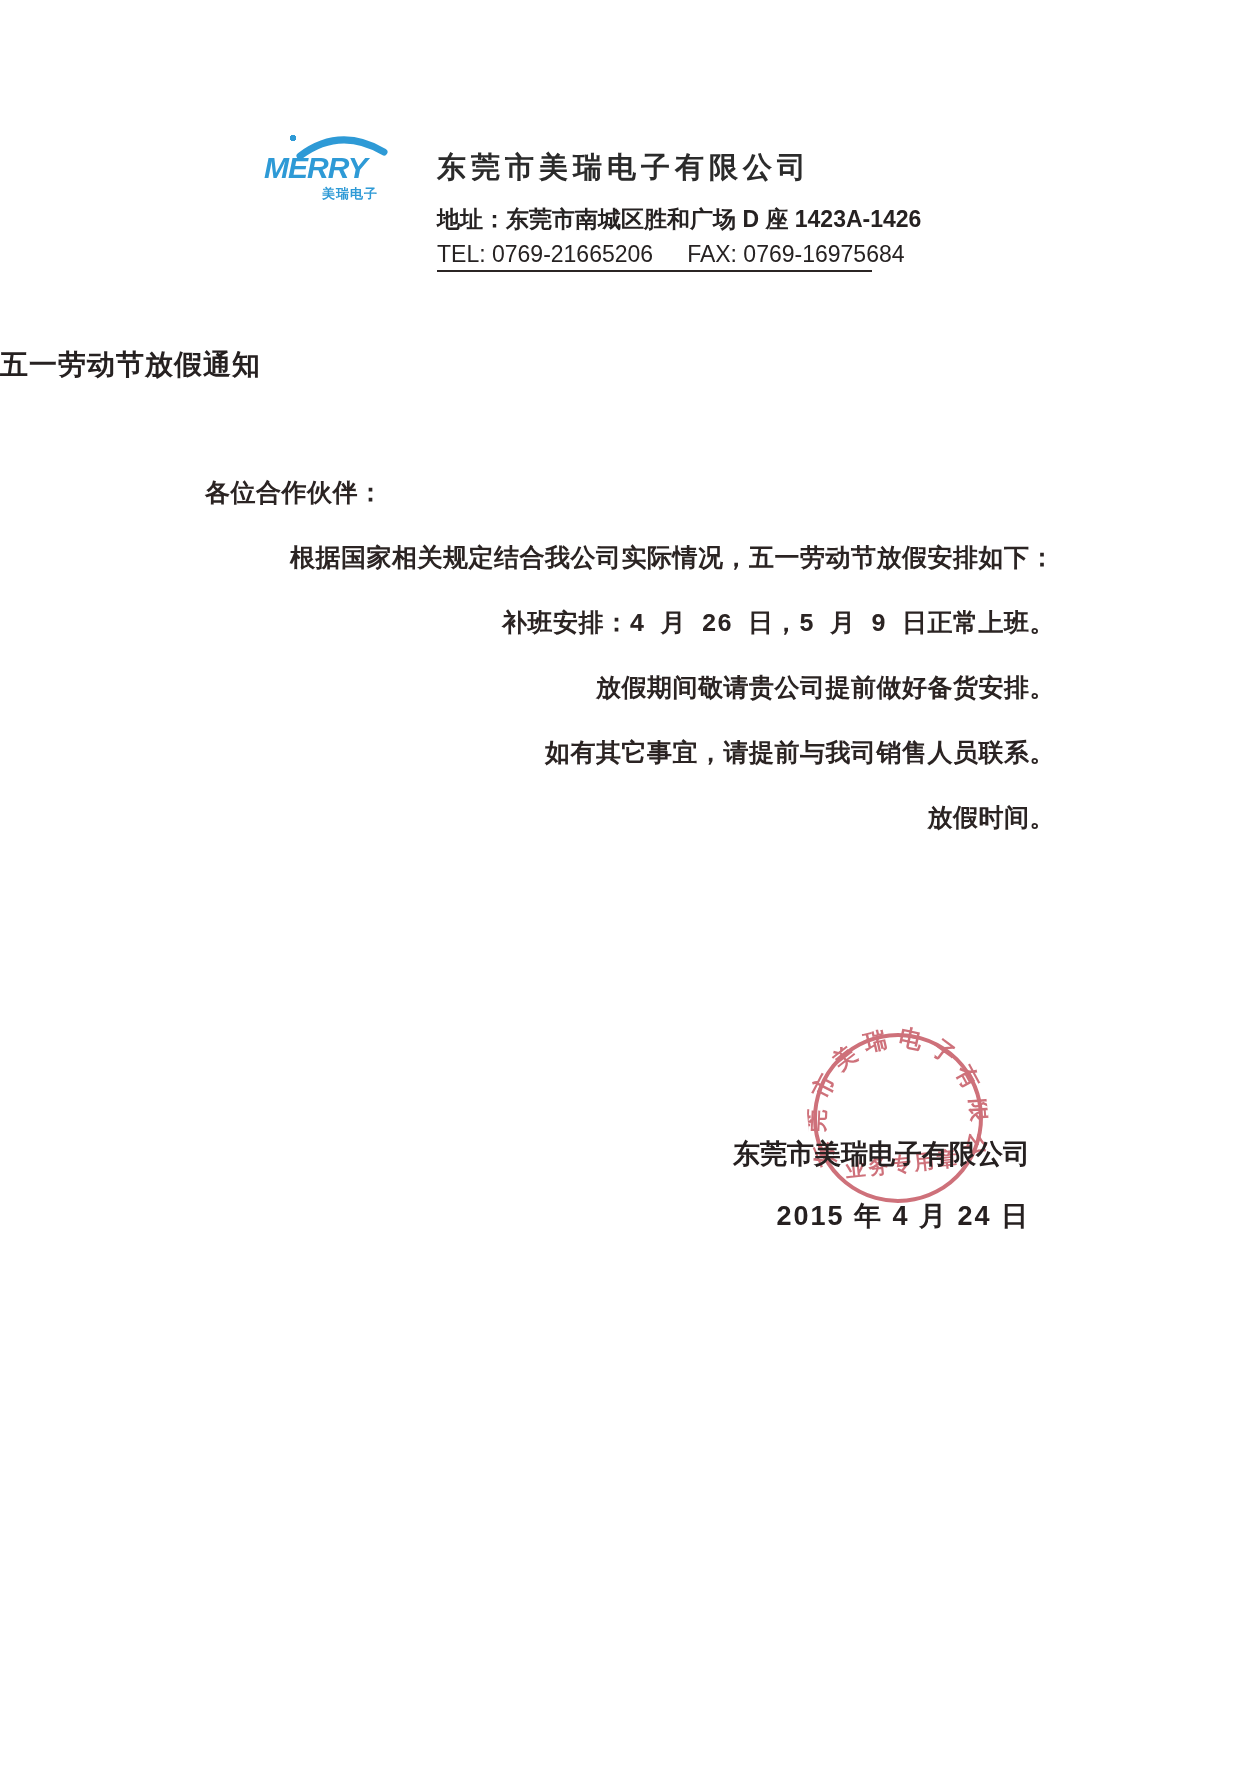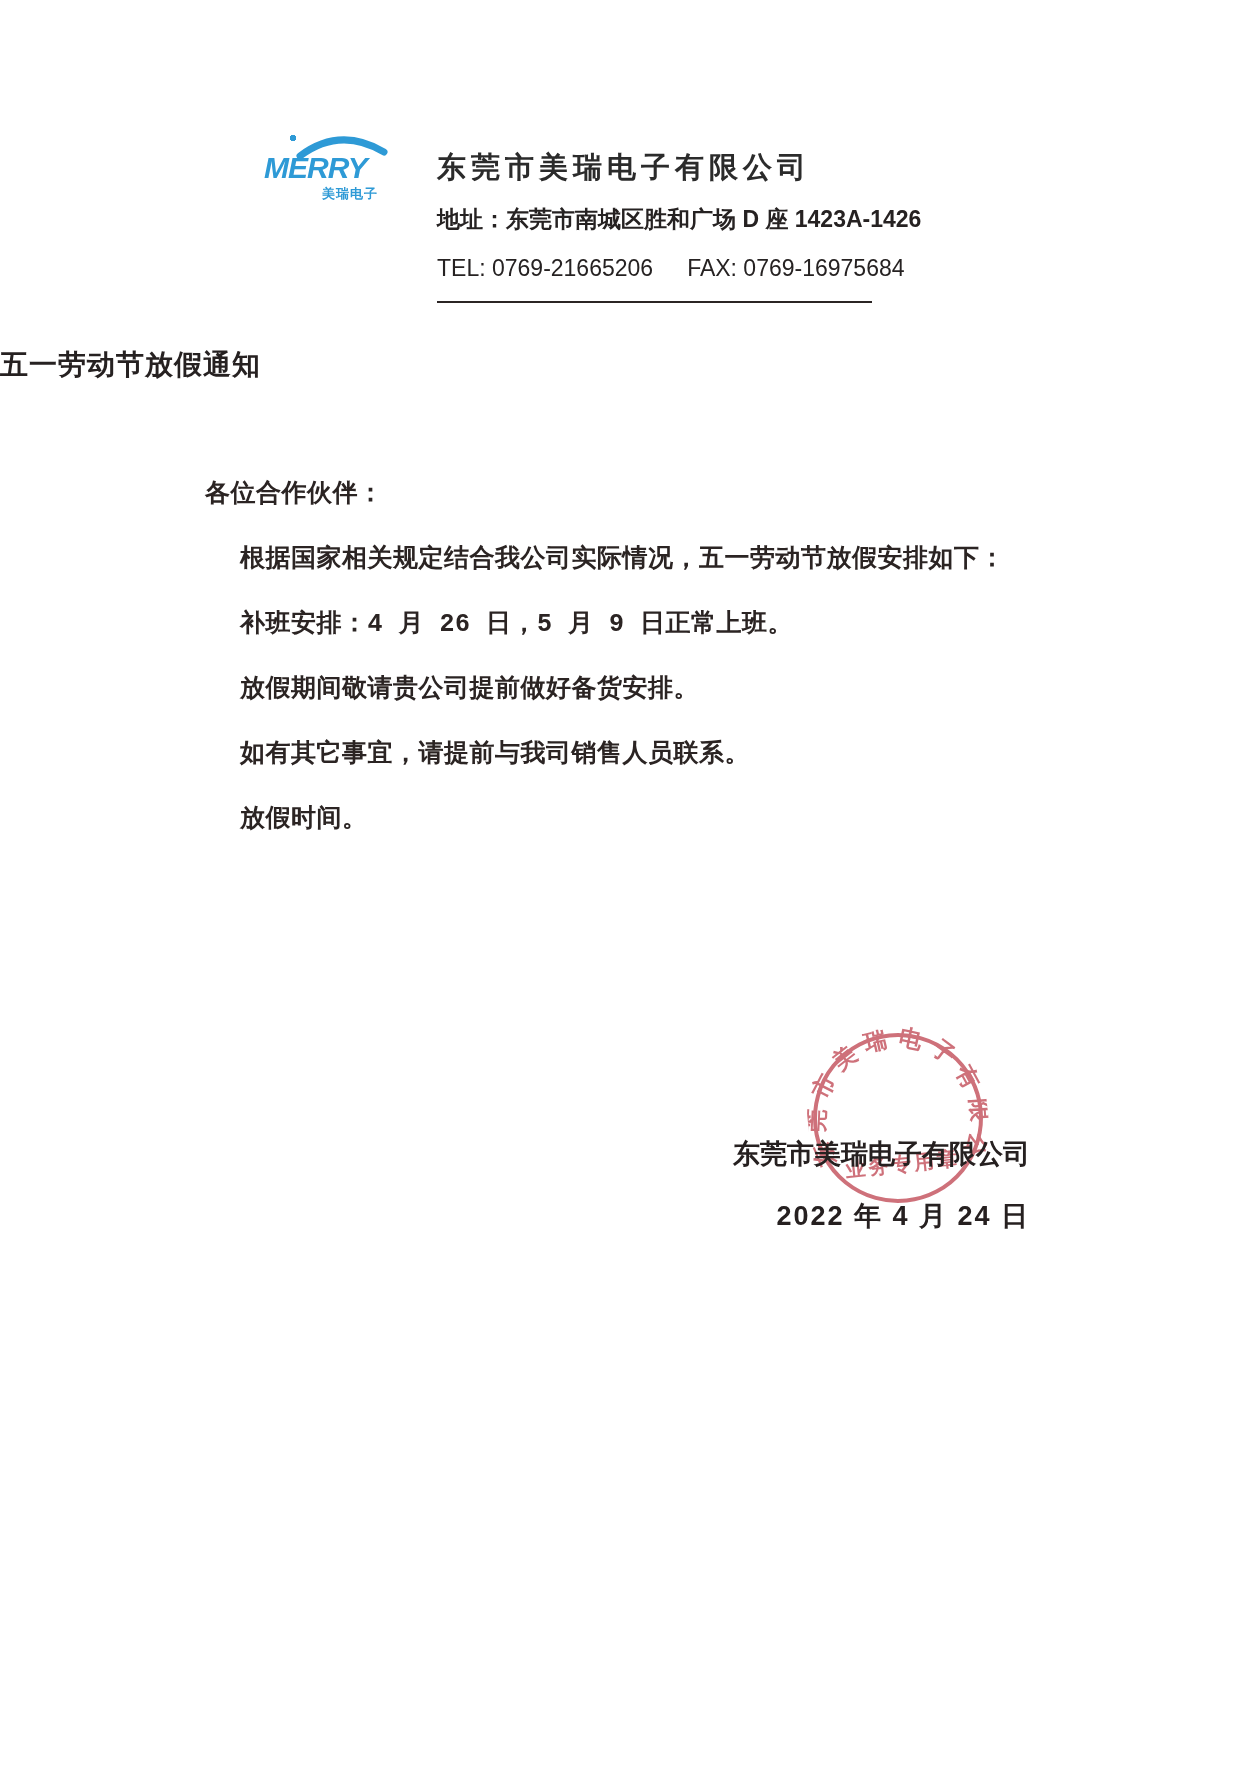--- a/index.html
+++ b/index.html
@@ -12,36 +12,36 @@
   .logo{position:absolute;left:262px;top:130px;width:130px;height:82px;}
   .headblock{position:absolute;left:437px;top:148px;width:460px;}
   .company-name{
     font-size:29px;font-weight:600;letter-spacing:5px;color:#2b2b2b;
     white-space:nowrap;
   }
   .addr{
     margin-top:16px;font-size:23px;font-weight:600;color:#262222;white-space:nowrap;
   }
   .telfax{
-    margin-top:20px;font-size:23px;font-weight:500;color:#262222;
+    margin-top:6px;font-size:23px;font-weight:500;color:#262222;
     display:flex;gap:34px;white-space:nowrap;
-    border-bottom:2px solid #2b2524;width:435px;padding-bottom:19px;
+    border-bottom:2px solid #2b2524;width:435px;padding-bottom:2px;
   }
   
   .doc-title{
     position:absolute;left:0;top:346px;width:1241px;text-align:left;
     font-size:28px;font-weight:700;color:#262121;letter-spacing:1px;
   }
   
   .doc-body{position:absolute;left:205px;top:478px;width:850px;}
   .doc-body p{
     margin:0 0 31px 0;font-size:25px;line-height:34px;font-weight:700;
     color:#2b2423;letter-spacing:0.5px;white-space:nowrap;font-family:Liberation Mono, monospace;
   }
-  .doc-body p.indent{padding-left:35px;}
+  .doc-body p.indent{padding-left:35px;text-align:right;}
   
   .sig{position:absolute;right:211px;top:1136px;text-align:right;z-index:3;}
   .sig .sig-company{font-size:27px;font-weight:700;color:#262020;white-space:nowrap;}
   .sig .sig-date{margin-top:26px;font-size:27px;font-weight:700;color:#262020;
     letter-spacing:2px;white-space:nowrap;}
   .stamp{
     position:absolute;left:808px;top:1028px;width:180px;height:180px;
     z-index:2;opacity:0.82;transform:rotate(-6deg);
   }
 </style>
@@ -79,14 +79,14 @@
   <circle cx="90" cy="90" r="83" fill="none" stroke="#c4525e" stroke-width="4"></circle>
   <path id="stamp-arc" d="M 26 129 A 74 74 0 1 1 154 129" fill="none"></path>
   <text font-size="23" font-weight="bold" fill="#c4525e" letter-spacing="9">
     <textPath href="#stamp-arc" startOffset="2">东莞市美瑞电子有限公司</textPath>
   </text>
   <text x="90" y="143" text-anchor="middle" font-size="20" font-weight="bold" fill="#c4525e" letter-spacing="3">业务专用章</text>
 </svg>
 
 <div class="sig">
   <div class="sig-company">东莞市美瑞电子有限公司</div>
-  <div class="sig-date">2022 年 4 月 24 日</div>
+  <div class="sig-date">2015 年 4 月 24 日</div>
 </div>
 
 </body></html>

